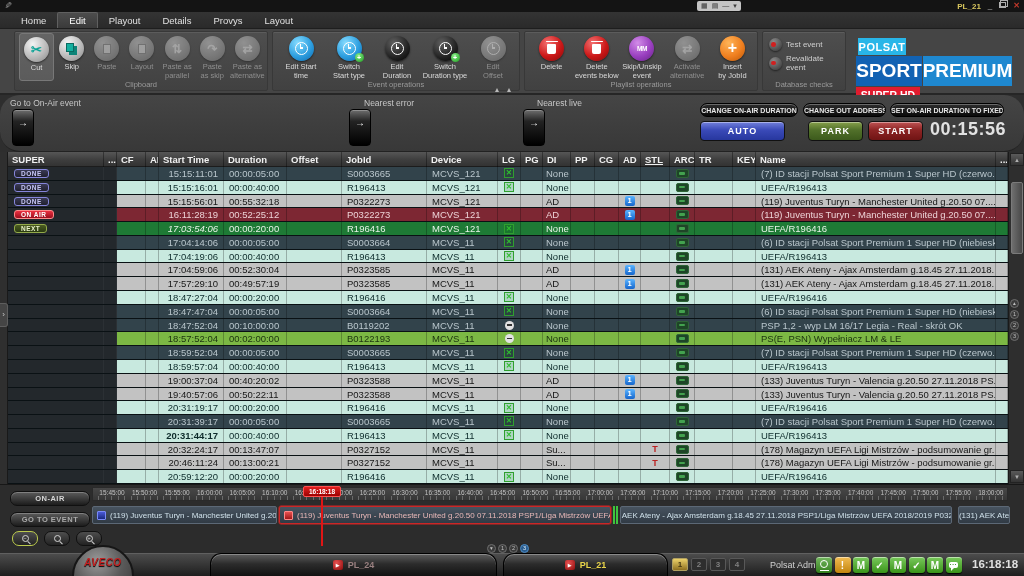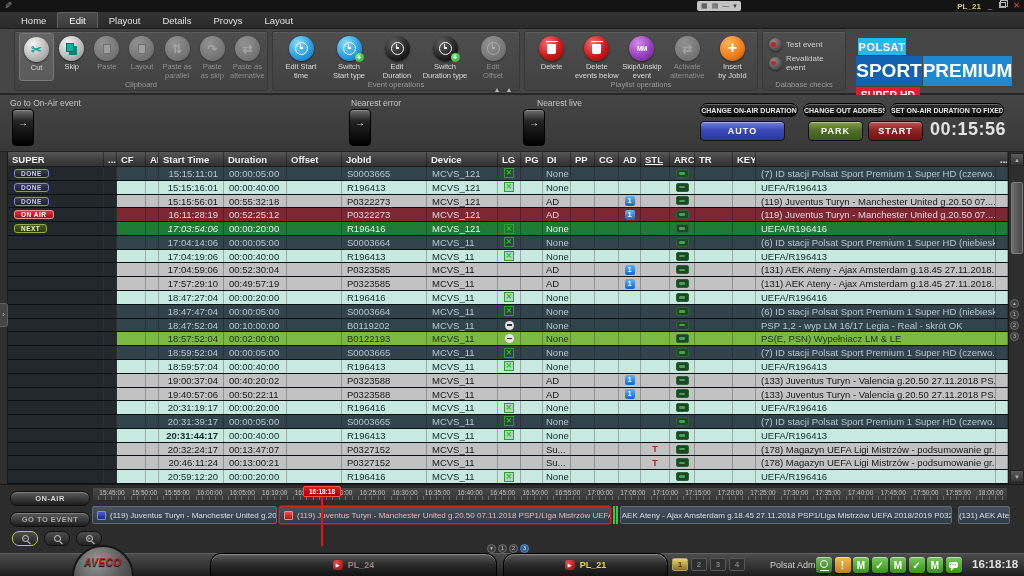--- a/index.html
+++ b/index.html
@@ -74,21 +74,21 @@
          display:flex;align-items:center;justify-content:center;}
   .lg-m2{position:absolute;left:67px;top:20px;width:89px;height:30px;color:#fff;font-weight:bold;font-size:19px;
          display:flex;align-items:center;justify-content:center;}
   .lg-bot{position:absolute;left:0;top:51px;width:64px;height:15px;color:#fff;font-weight:bold;font-size:10.5px;
           display:flex;align-items:center;justify-content:center;}
 
   .collapse-chev{position:absolute;top:86px;width:10px;height:8px;color:#b8b8b8;font-size:8px;line-height:7px;text-align:center;}
 
   
   #timerbar{position:absolute;left:0;top:95px;width:1024px;height:57px;background:linear-gradient(#454545,#383838);
-            border-bottom:1px solid #222;}
+            border-bottom:1px solid #222;border-radius:20px;}
   .tp-label{position:absolute;font-size:8.5px;color:#c8c8c8;}
   .jumpbtn{position:absolute;width:22px;height:37px;border-radius:4px;border:1px solid #000;
            background:linear-gradient(180deg,#6e6e6e 0%,#232323 32%,#000 100%);box-shadow:inset 0 1px 0 #909090;
            color:#fff;font-size:10px;font-weight:bold;text-align:center;line-height:26px;}
   .bigtimer{position:absolute;top:101px;font-size:34px;font-weight:bold;letter-spacing:-1.5px;color:#d4d4d4;}
   .darkbtn{position:absolute;height:14px;border-radius:7px;background:linear-gradient(#2e2e2e,#0a0a0a);
            border:1px solid #000;box-shadow:inset 0 1px 0 #6a6a6a;color:#e6e6e6;font-size:7px;font-weight:bold;
            text-align:center;line-height:13px;white-space:nowrap;overflow:hidden;}
   .bigbtn{position:absolute;top:121px;height:20px;border-radius:4px;border:1px solid #111;color:#fff;
           font-weight:bold;font-size:9px;text-align:center;line-height:19px;letter-spacing:1px;
@@ -425,21 +425,21 @@
   </div>
 
   <span class="collapse-chev" style="left:492px;">▴</span>
   <span class="collapse-chev" style="left:504px;">▴</span>
 
   <div id="timerbar">
     <span class="tp-label" style="left:10px;top:3px;">Go to On-Air event</span>
     <div class="jumpbtn" style="left:12px;top:14px;">→</div>
     <div class="bigtimer" style="left:40px;">00:45:36</div>
     <div class="bigtimer" style="left:190px;color:#8dc63f;">00:06:49</div>
-    <span class="tp-label" style="left:351px;top:3px;">Nearest error</span>
+    <span class="tp-label" style="left:364px;top:3px;">Nearest error</span>
     <div class="jumpbtn" style="left:349px;top:14px;">→</div>
     <span class="tp-label" style="left:521px;top:3px;padding-left:16px;">Nearest live</span>
     <div class="jumpbtn" style="left:523px;top:14px;">→</div>
     <div class="darkbtn" style="left:700px;top:8px;width:98px;">CHANGE ON-AIR DURATION</div>
     <div class="darkbtn" style="left:803px;top:8px;width:83px;">CHANGE OUT ADDRESS</div>
     <div class="darkbtn" style="left:890px;top:8px;width:114px;">SET ON-AIR DURATION TO FIXED</div>
   </div>
   <div class="bigbtn" id="btn-auto" style="left:700px;width:85px;">AUTO</div>
   <div class="bigbtn" id="btn-park" style="left:808px;width:55px;">PARK</div>
   <div class="bigbtn" id="btn-start" style="left:868px;width:55px;">START</div>
@@ -460,20 +460,21 @@
       <div class="hcell" style="left: 490px; width: 23px;">LG</div>
       <div class="hcell" style="left: 513px; width: 22px;">PG</div>
       <div class="hcell" style="left: 535px; width: 28px;">DI</div>
       <div class="hcell" style="left: 563px; width: 24px;">PP</div>
       <div class="hcell" style="left: 587px; width: 24px;">CG</div>
       <div class="hcell" style="left: 611px; width: 22px;">AD</div>
       <div class="hcell" style="left: 633px; width: 29px; text-decoration: underline;">STL</div>
       <div class="hcell" style="left: 662px; width: 25px;">ARC</div>
       <div class="hcell" style="left: 687px; width: 38px;">TR</div>
       <div class="hcell" style="left: 725px; width: 23px;">KEY</div>
+      <div class="hcell" style="left: 748px; width: 240px;">Name</div>
       <div class="hcell" style="left: 988px; width: 12px;">...</div>
     </div>
   <div id="tbody">
       <div class="prow r-dark" style="top: 0px;">
         <div class="band"></div>
         <div class="cell c-bstat darkzone" style="left: 0px; width: 96px;"><span class="pill bg-done">DONE</span></div>
         <div class="cell c-dots darkzone" style="left: 96px; width: 13px;"></div>
         <div class="cell c-cf" style="left: 109px; width: 29px;"></div>
         <div class="cell c-ai" style="left: 138px; width: 13px;"></div>
         <div class="cell c-start" style="left: 151px; width: 65px;">15:15:11:01</div>

